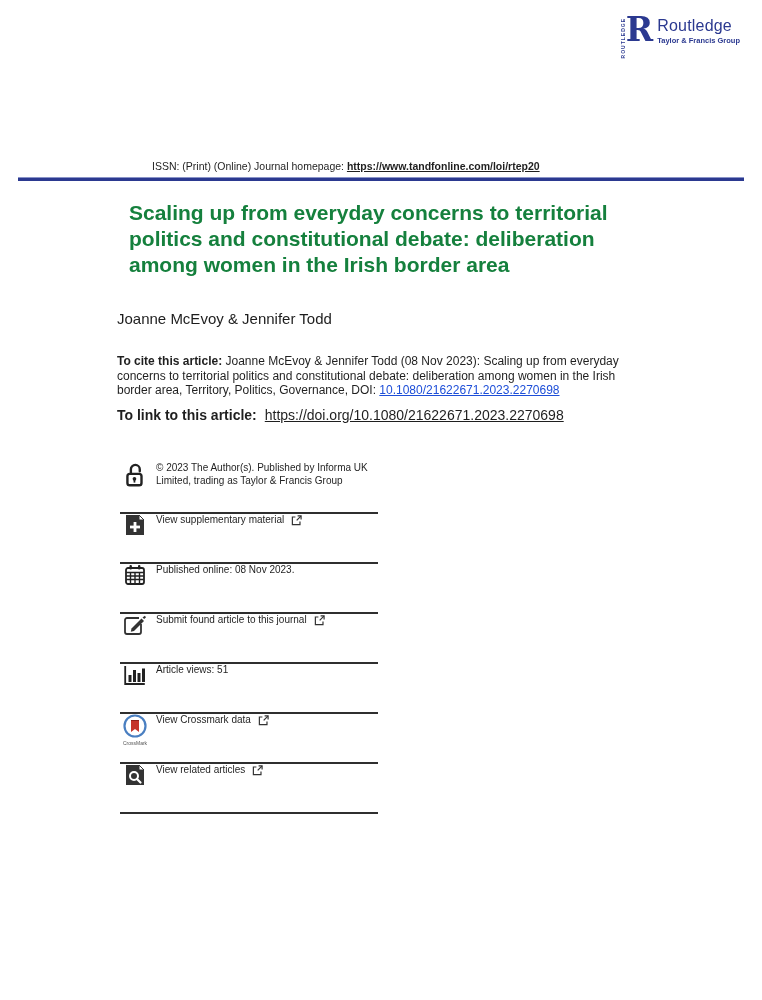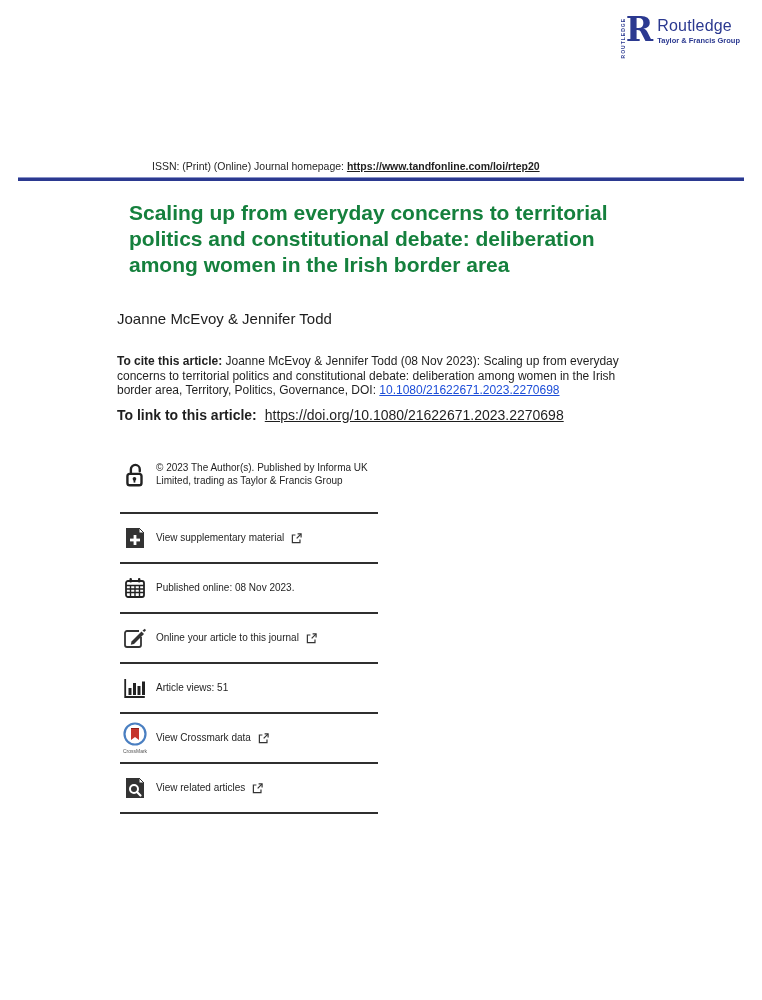--- a/index.html
+++ b/index.html
@@ -69,21 +69,21 @@
   .link-line {
     position:absolute; left:117px; top:407px;
     font-size:14px; color:#1f1f1f;
   }
   .link-line .bold { font-weight:700; margin-right:8px; }
   .link-line .link { text-decoration:underline; color:#1f1f1f; }
 
   
   .info-list { position:absolute; left:120px; top:458px; width:258px; }
   .info-row {
-    display:flex; align-items:center;
+    display:flex; align-items:flex-start;
     height:50px;
     border-bottom:2px solid #2f2f2f;
   }
   .info-row.first { height:56px; align-items:flex-start; padding-top:4px; }
   .icon-cell { width:30px; flex:0 0 30px; display:flex; flex-direction:column; align-items:center; }
   .row-text { font-size:10px; color:#1f1f1f; margin-left:6px; line-height:1.25; }
   .row-text.link-like { display:flex; align-items:center; gap:5px; }
   .ext { display:inline-block; margin-left:2px; }
   .crossmark-caption { font-size:5px; color:#555; margin-top:1px; line-height:1; }
 
@@ -176,21 +176,21 @@
 
     <div class="info-row">
       <span class="icon-cell">
         <svg width="24" height="22" viewBox="0 0 24 22">
           <path d="M16 4 H4 a2 2 0 0 0 -2 2 v12 a2 2 0 0 0 2 2 h12 a2 2 0 0 0 2 -2 V10" fill="none" stroke="#333" stroke-width="1.8"></path>
           <path d="M8.5 14.5 L18.5 4.5 L21 7 L11 17 L7.8 17.8 z" fill="#333"></path>
           <path d="M19.5 3.5 L21.8 1.8 L23 3.2 L21.2 5" fill="#333"></path>
         </svg>
       </span>
       <span class="row-text link-like">
-        <span>Online your article to this journal</span>
+        <span>Submit found article to this journal</span>
         <svg class="ext" width="11" height="11" viewBox="0 0 12 12">
           <path d="M9.8 7.2 V10.5 H1.5 V2.2 H4.8" fill="none" stroke="#333" stroke-width="1.3"></path>
           <path d="M6.2 5.8 L10.8 1.2" stroke="#333" stroke-width="1.3"></path>
           <path d="M7.2 1 H11 V4.8" fill="none" stroke="#333" stroke-width="1.3"></path>
         </svg>
       </span>
     </div>
 
     <div class="info-row">
       <span class="icon-cell">

